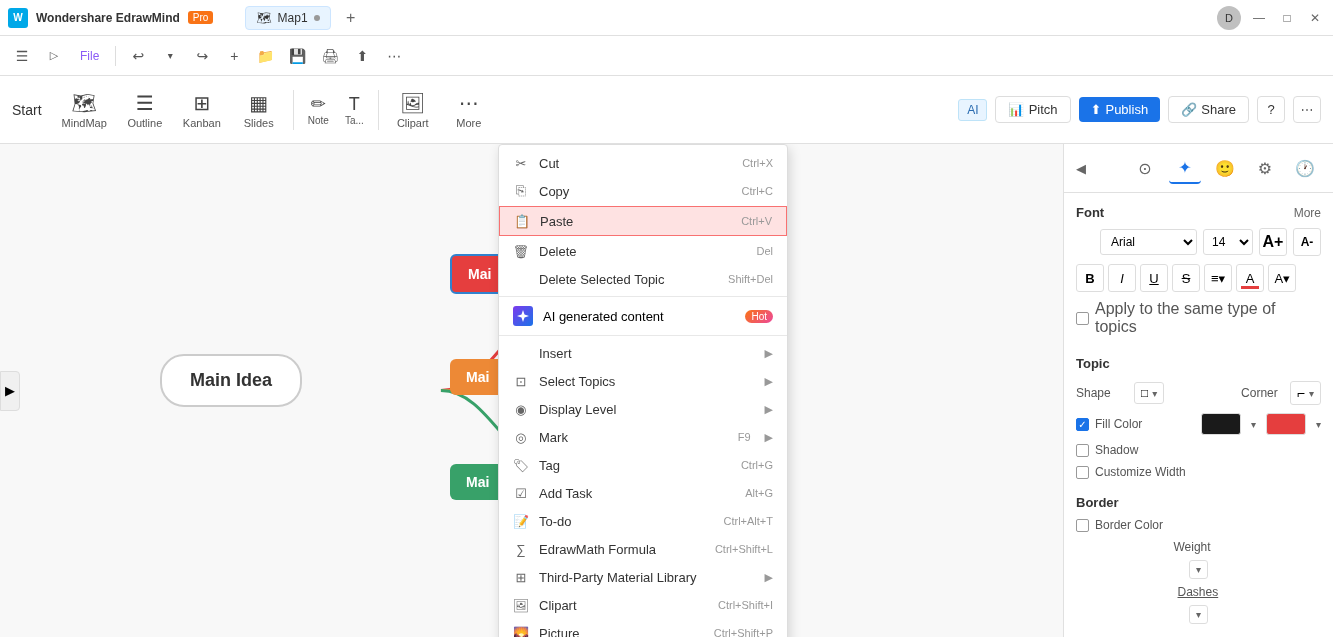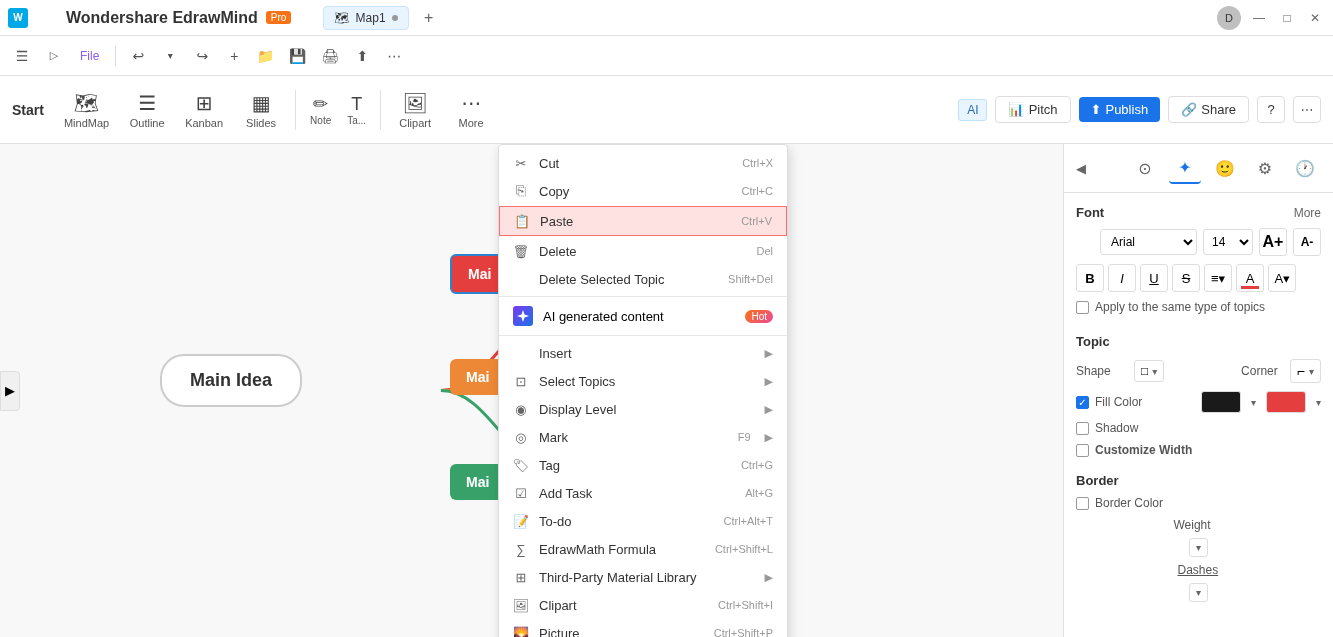--- a/index.html
+++ b/index.html
@@ -5,21 +5,21 @@
     * { box-sizing: border-box; margin: 0; padding: 0; }
     body { font-family: 'Segoe UI', Arial, sans-serif; font-size: 13px; background: #f0f0f0; overflow: hidden; width: 1333px; height: 637px; }
     
     
     .title-bar {
       display: flex; align-items: center; height: 36px; background: #fff;
       border-bottom: 1px solid #e0e0e0; padding: 0 8px;
     }
     .title-bar-left { display: flex; align-items: center; gap: 8px; }
     .app-logo { width: 20px; height: 20px; background: #00a8e8; border-radius: 3px; display: flex; align-items: center; justify-content: center; color: white; font-size: 10px; font-weight: bold; }
-    .app-name { font-size: 16px; font-weight: 600; color: #333; margin-left: 30px; }
+    .app-name { font-size: 12px; font-weight: 600; color: #333; }
     .pro-badge { background: #f97316; color: white; font-size: 10px; padding: 1px 5px; border-radius: 3px; }
     .tab-item { display: flex; align-items: center; gap: 6px; padding: 4px 10px; background: #e8f4ff; border-radius: 4px; font-size: 12px; color: #333; border: 1px solid #cce5ff; }
     .tab-dot { width: 6px; height: 6px; background: #999; border-radius: 50%; }
     .add-tab { width: 24px; height: 24px; display: flex; align-items: center; justify-content: center; cursor: pointer; font-size: 16px; color: #666; }
     .title-bar-right { margin-left: auto; display: flex; align-items: center; gap: 8px; }
     .user-avatar { width: 24px; height: 24px; background: #c0c0c0; border-radius: 50%; display: flex; align-items: center; justify-content: center; font-size: 11px; color: #333; }
     .win-btn { width: 20px; height: 20px; display: flex; align-items: center; justify-content: center; cursor: pointer; color: #666; font-size: 12px; }
     
     
     .menu-bar {
@@ -39,21 +39,21 @@
     .tool-icon { font-size: 20px; color: #444; margin-bottom: 2px; }
     .tool-label { font-size: 11px; color: #555; }
     .toolbar-sep { width: 1px; height: 40px; background: #e0e0e0; margin: 0 4px; }
     .toolbar-right { margin-left: auto; display: flex; align-items: center; gap: 8px; padding-left: 44px; }
     .toolbar-btn { display: flex; align-items: center; gap: 4px; padding: 5px 12px; border-radius: 4px; cursor: pointer; font-size: 13px; }
     .btn-pitch { background: #fff; border: 1px solid #ddd; color: #333; }
     .btn-publish { background: #1a73e8; border: none; color: white; }
     .btn-share { background: #fff; border: 1px solid #ddd; color: #333; }
     .btn-help { background: #fff; border: 1px solid #ddd; color: #333; width: 28px; padding: 5px; justify-content: center; }
     .ai-label { background: #e8f4ff; border: 1px solid #bee3f8; color: #2b6cb0; padding: 3px 8px; border-radius: 3px; font-size: 12px; }
-    .start-label { font-size: 14px; font-weight: 700; color: #333; margin-right: 8px; }
+    .start-label { font-size: 14px; font-weight: 400; color: #333; margin-right: 8px; }
     .small-toolbar-item { display: flex; flex-direction: column; align-items: center; padding: 4px 6px; cursor: pointer; }
     .small-tool-icon { font-size: 18px; color: #444; }
     .small-tool-label { font-size: 10px; color: #555; }
     
     
     .main-area { display: flex; height: calc(637px - 144px); position: relative; }
     
     
     .canvas { flex: 1; background: #f8f8f8; position: relative; overflow: hidden; }
     
@@ -72,38 +72,38 @@
     .panel-section-title { font-size: 13px; font-weight: 600; color: #333; }
     .panel-section-more { font-size: 12px; color: #666; cursor: pointer; }
     .font-row { display: flex; align-items: center; gap: 6px; margin-bottom: 8px; margin-left: 24px; }
     .font-select { flex: 1; padding: 4px 6px; border: 1px solid #ddd; border-radius: 3px; font-size: 12px; background: white; }
     .font-size-select { width: 50px; padding: 4px 4px; border: 1px solid #ddd; border-radius: 3px; font-size: 12px; background: white; }
     .font-btn { width: 28px; height: 28px; display: flex; align-items: center; justify-content: center; border: 1px solid #ddd; border-radius: 3px; cursor: pointer; font-size: 14px; background: white; }
     .format-row { display: flex; align-items: center; gap: 4px; margin-bottom: 8px; }
     .format-btn { width: 28px; height: 28px; display: flex; align-items: center; justify-content: center; border: 1px solid #ddd; border-radius: 3px; cursor: pointer; font-size: 13px; background: white; }
     .format-btn.bold { font-weight: bold; }
     .format-btn.italic { font-style: italic; }
-    .apply-same { display: flex; align-items: center; gap: 6px; margin-bottom: 20px; font-size: 12px; color: #555; }
+    .apply-same { display: flex; align-items: center; gap: 6px; margin-bottom: 20px; font-size: 16px; color: #555; }
     .checkbox { width: 13px; height: 13px; border: 1px solid #999; border-radius: 2px; background: white; }
     .topic-section { margin-bottom: 16px; }
     .topic-row { display: flex; align-items: center; gap: 8px; margin-bottom: 8px; }
     .topic-row-label { font-size: 12px; color: #555; min-width: 50px; }
     .shape-select { display: flex; align-items: center; gap: 4px; padding: 3px 6px; border: 1px solid #ddd; border-radius: 3px; background: white; cursor: pointer; font-size: 12px; }
     .corner-select { display: flex; align-items: center; gap: 4px; padding: 3px 6px; border: 1px solid #ddd; border-radius: 3px; background: white; cursor: pointer; font-size: 12px; margin-left: auto; }
     .fill-row { display: flex; align-items: center; gap: 6px; margin-bottom: 8px; }
     .checkbox-checked { width: 13px; height: 13px; border: 1px solid #1a73e8; border-radius: 2px; background: #1a73e8; display: flex; align-items: center; justify-content: center; }
     .check-mark { color: white; font-size: 10px; }
     .fill-label { font-size: 12px; color: #555; flex: 1; }
     .color-swatch-black { width: 40px; height: 22px; background: #1a1a1a; border: 1px solid #ddd; border-radius: 3px; cursor: pointer; }
     .color-swatch-red { width: 40px; height: 22px; background: #e53e3e; border: 1px solid #ddd; border-radius: 3px; cursor: pointer; }
     .dropdown-arrow { font-size: 10px; color: #666; }
     .shadow-row { display: flex; align-items: center; gap: 6px; margin-bottom: 8px; }
     .shadow-label { font-size: 12px; color: #555; }
     .customize-row { display: flex; align-items: center; gap: 6px; margin-bottom: 12px; }
-    .customize-label { font-size: 12px; color: #555; font-weight: bold; }
+    .customize-label { font-size: 12px; color: #555; }
     .border-section { }
     .border-title { font-size: 13px; font-weight: 600; color: #333; margin-bottom: 8px; }
     .border-row { display: flex; align-items: center; gap: 6px; margin-bottom: 8px; flex-direction: column; }
     .border-label { font-size: 12px; color: #555; min-width: 50px; }
     
     
     .context-menu {
       position: absolute; top: 0; left: 498px;
       width: 290px; background: white;
       border: 1px solid #ddd; border-radius: 4px;

